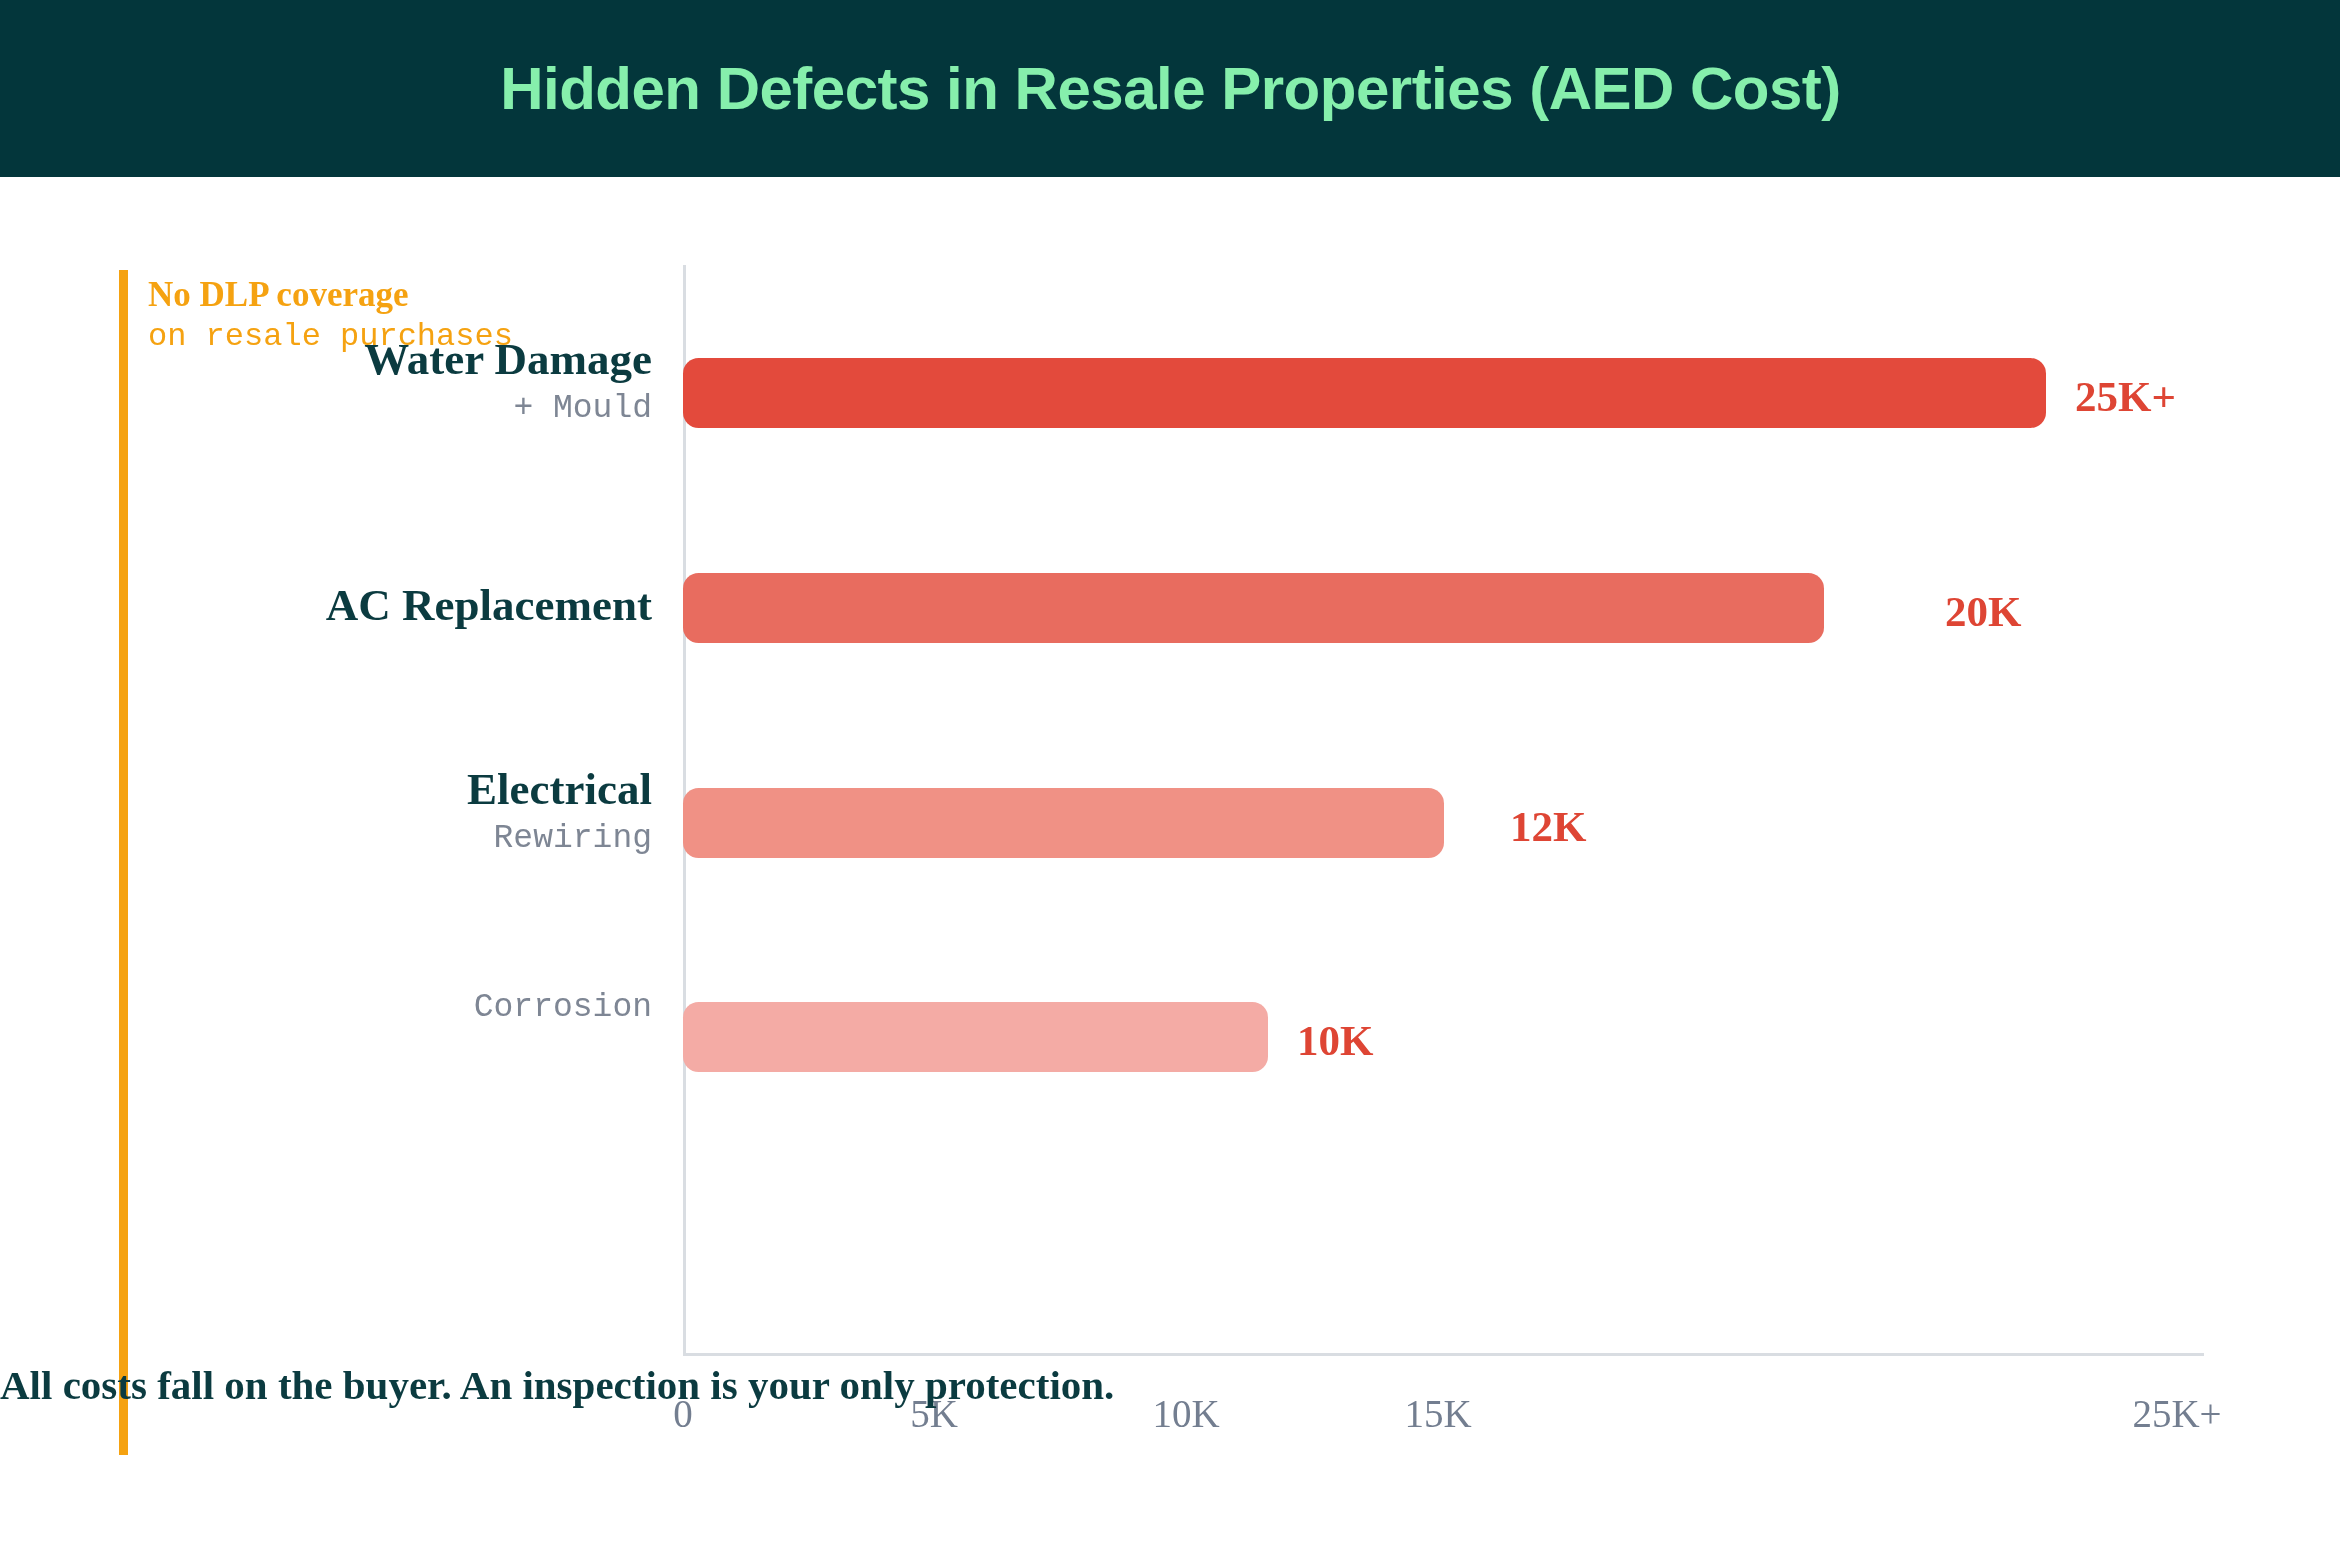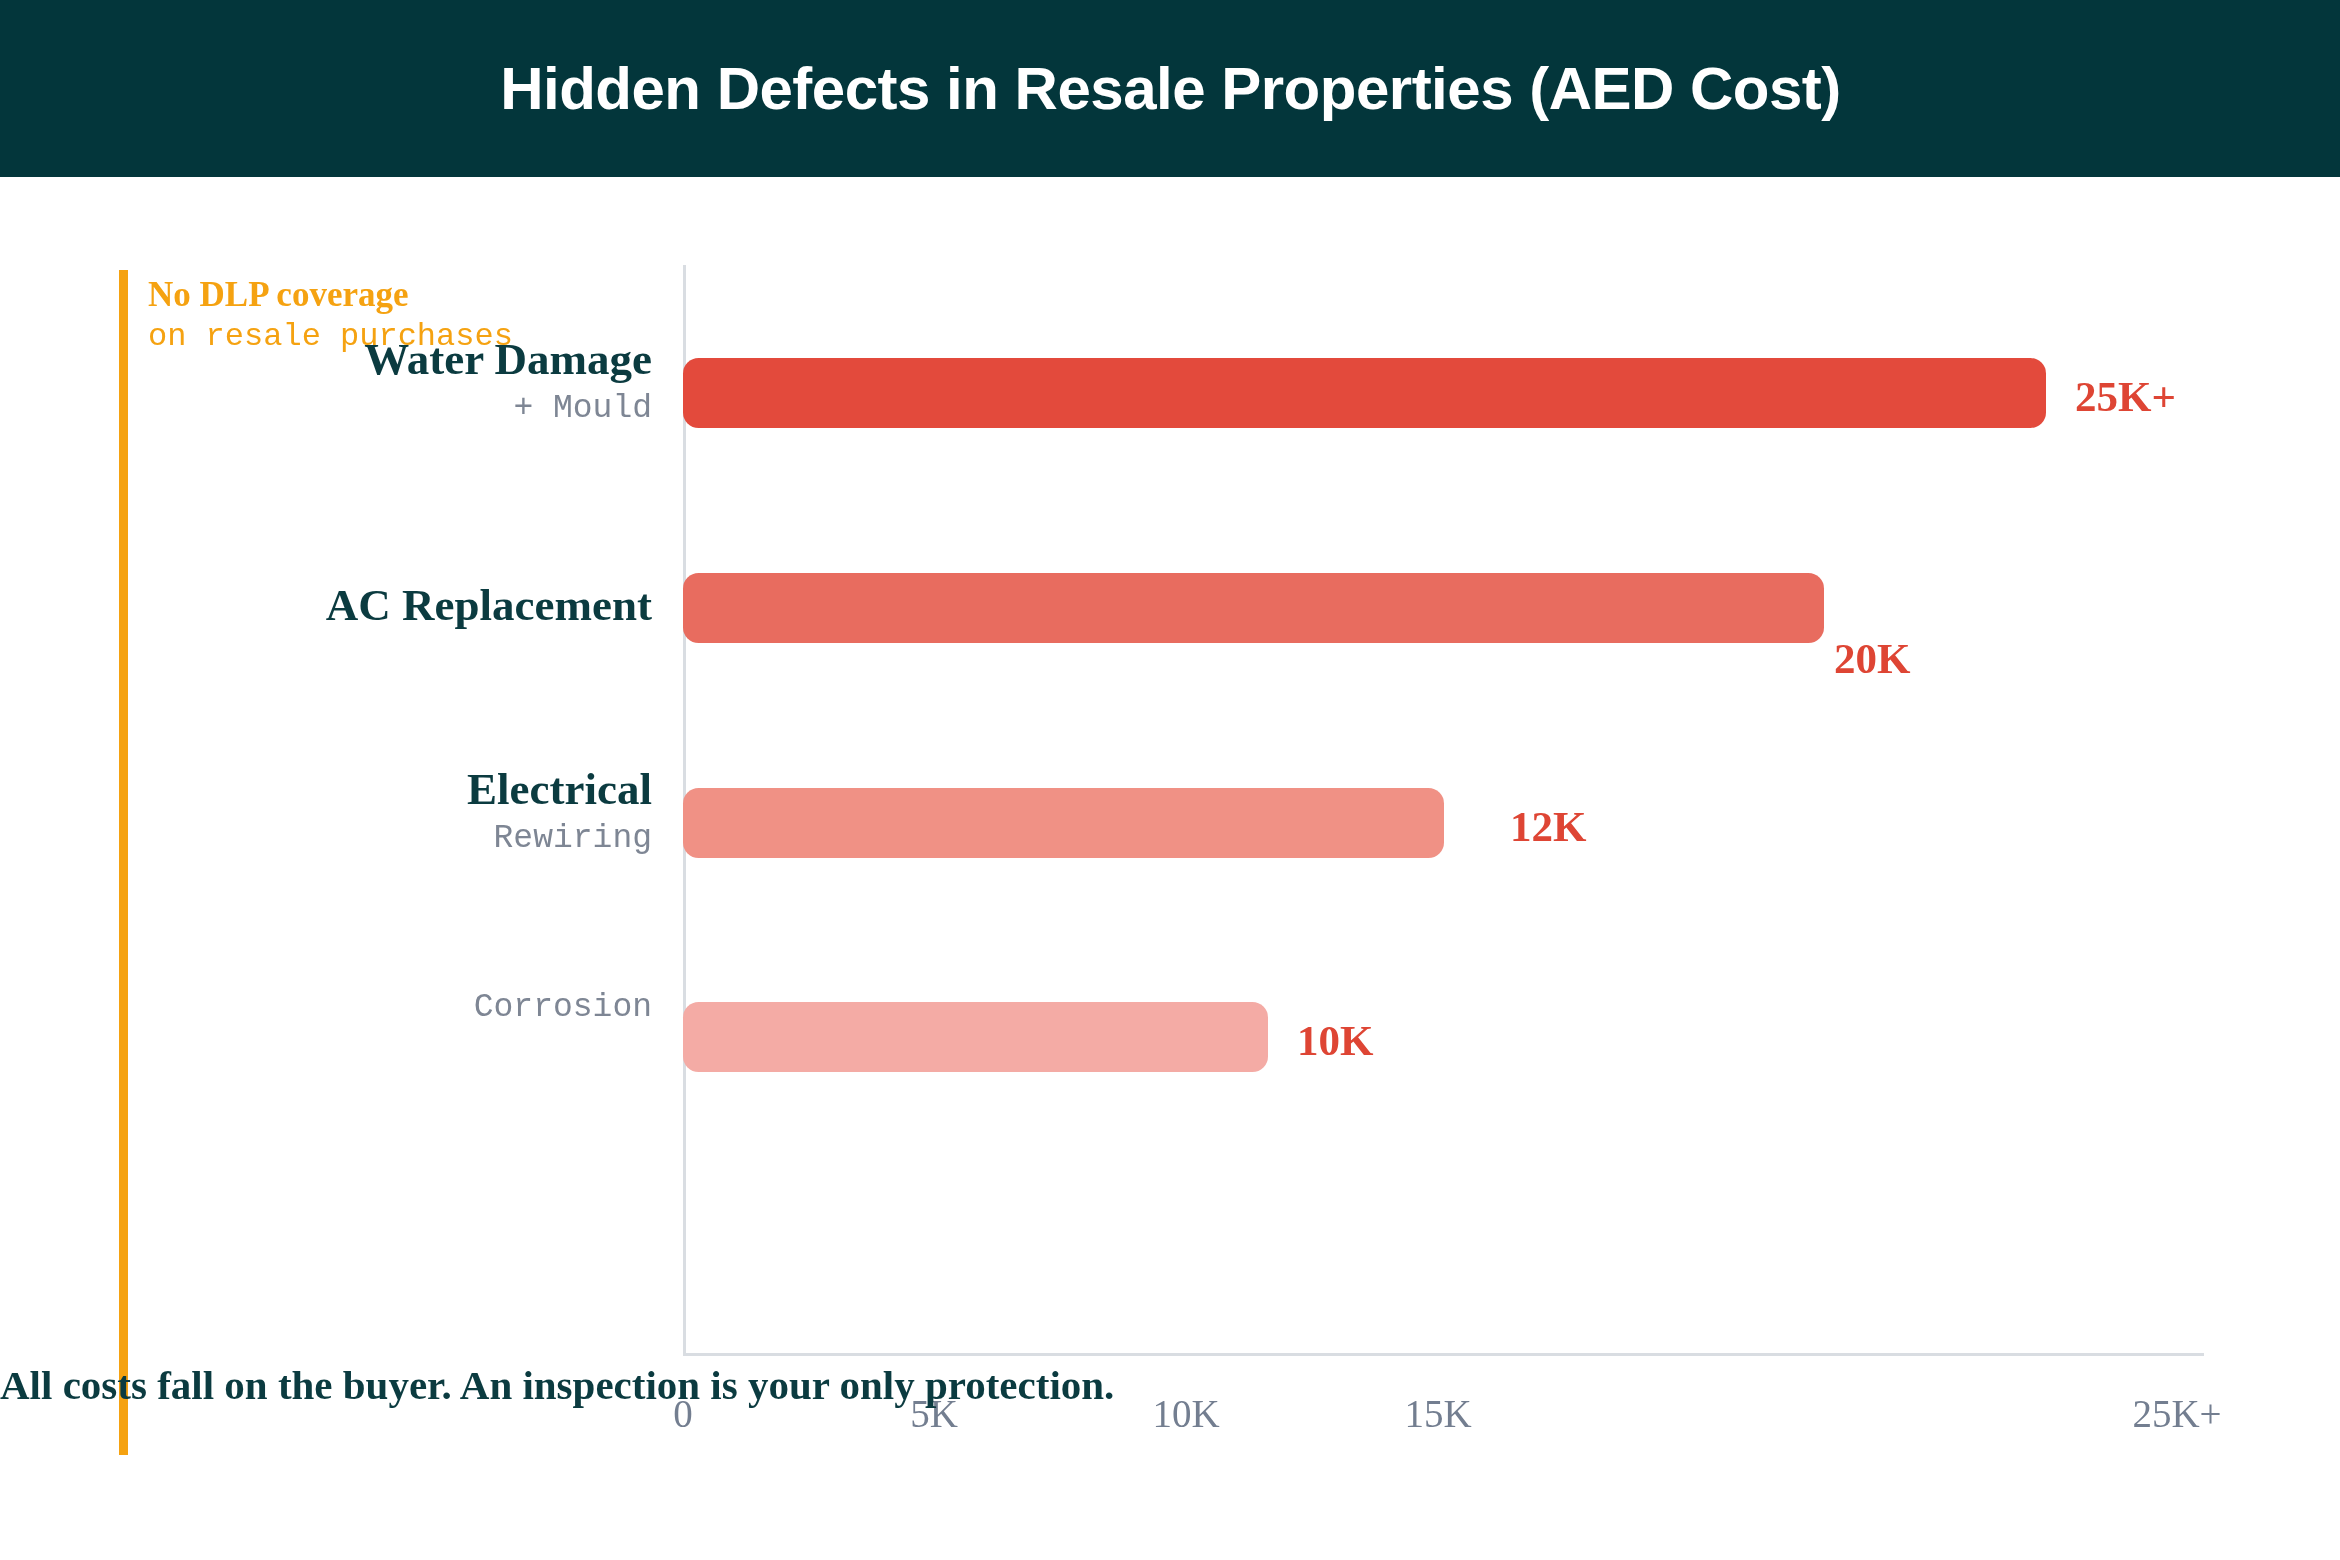--- a/index.html
+++ b/index.html
@@ -12,21 +12,21 @@
     position:relative;
   }
 
   
   #header-bar {
     position:absolute; left:0; top:0; width:2341px; height:177px;
     background:#03363B;
     display:flex; align-items:center; justify-content:center;
   }
   #chart-title {
-    color:#ffffff;
+    color:#86efac;
     font-family:"Liberation Sans", sans-serif;
     font-weight:bold;
     font-size:60px;
     letter-spacing:-0.5px;
     white-space:nowrap;
   }
 
   
   #plot-area {
     position:absolute;
@@ -154,21 +154,21 @@
           <span class="cat-sublabel">+ Mould</span>
         </div>
         <div class="bar" style="width: 1363px; background: rgb(227, 74, 60); top: 0px;"></div>
         <div class="bar-value" style="left: 2075px; top: 13.7px;">25K+</div>
       </div>
       <div class="bar-row" style="top: 396px;">
         <div class="cat-label-wrap" style="top: 9.8px;">
           <span class="cat-label">AC Replacement</span>
         </div>
         <div class="bar" style="width: 1141px; background: rgb(232, 108, 95); top: 0px;"></div>
-        <div class="bar-value" style="left: 1834px; top: 13.7px; margin-top: 47px;">20K</div>
+        <div class="bar-value" style="left: 1945px; top: 13.7px;">20K</div>
       </div>
       <div class="bar-row" style="top: 611px;">
         <div class="cat-label-wrap" style="top: -21.5px;">
           <span class="cat-label">Electrical</span>
           <span class="cat-sublabel">Rewiring</span>
         </div>
         <div class="bar" style="width: 761px; background: rgb(240, 145, 133); top: 0px;"></div>
         <div class="bar-value" style="left: 1510px; top: 13.7px;">12K</div>
       </div>
       <div class="bar-row" style="top: 825px;">

